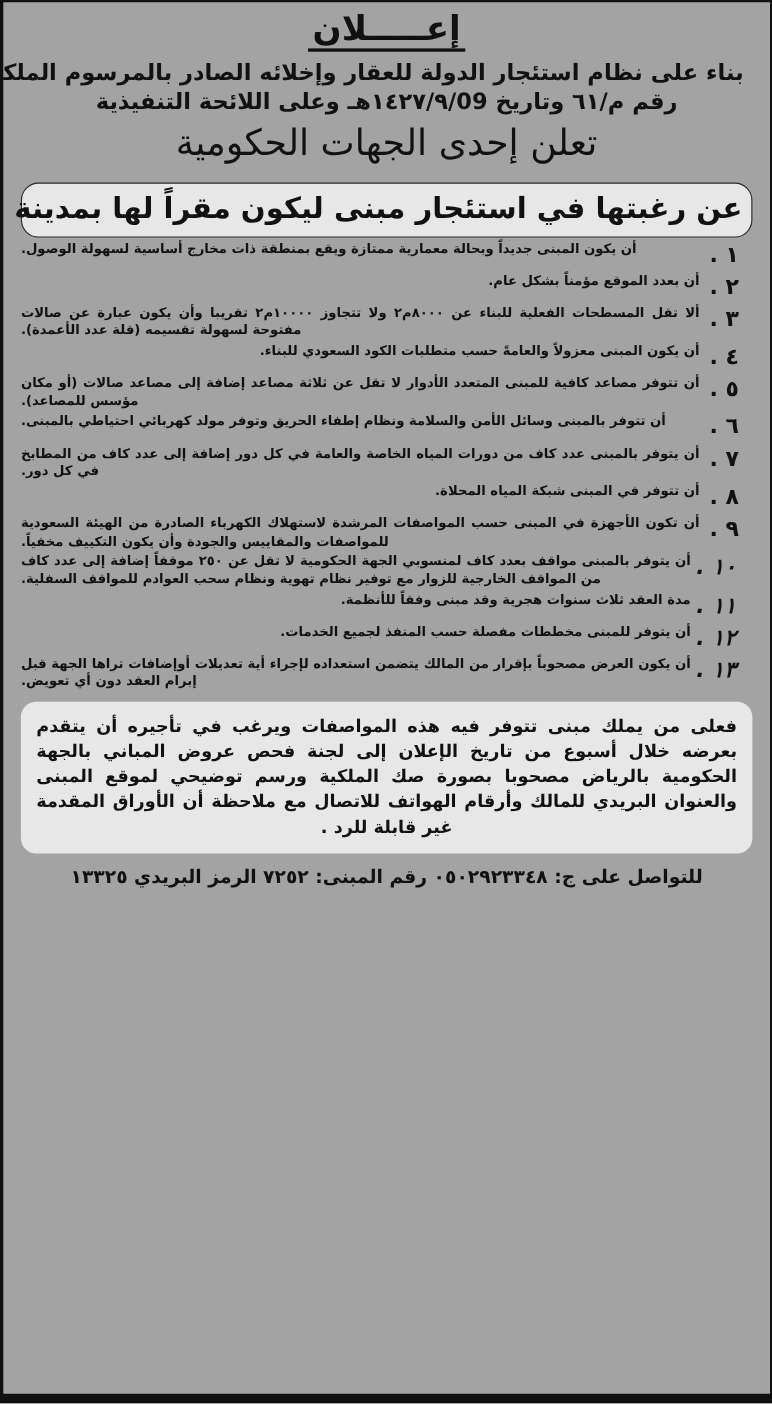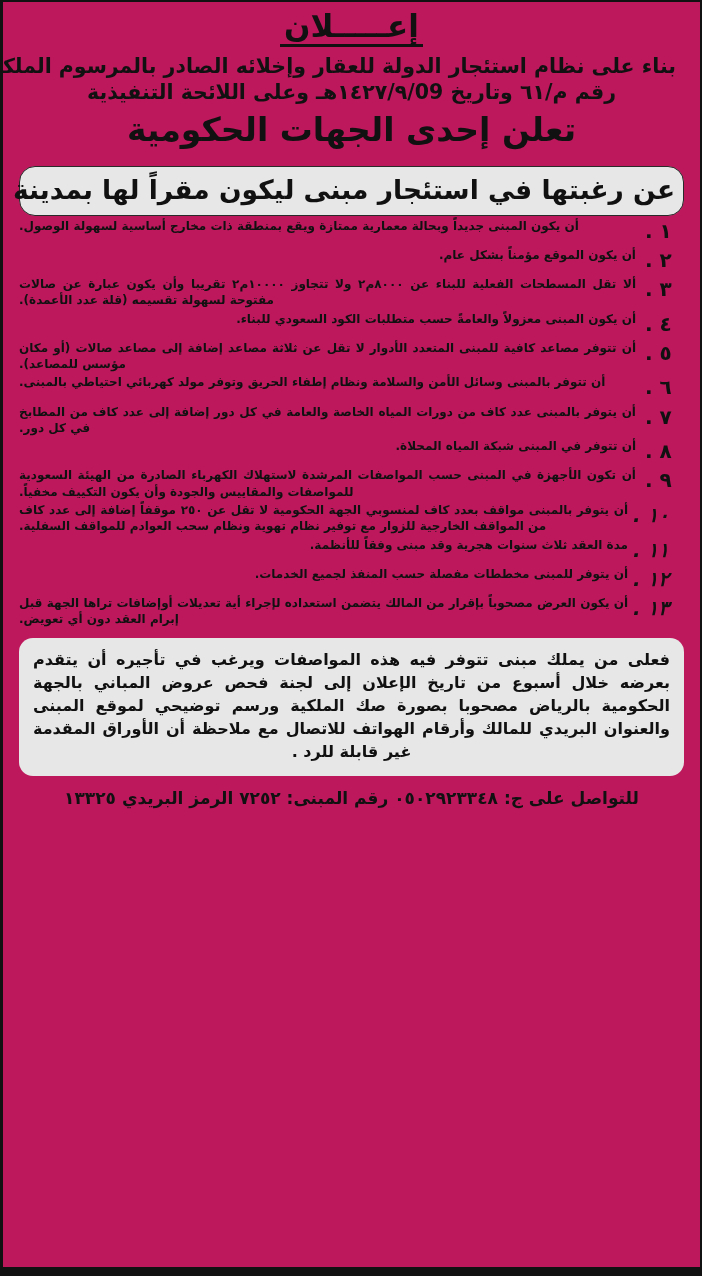--- a/index.html
+++ b/index.html
@@ -9,21 +9,21 @@
     background: #ffffff;
   }
   body {
     font-family: "DejaVu Sans", "Liberation Sans", sans-serif;
   }
   .page {
     position: relative;
     width: 702px;
     height: 1276px;
     box-sizing: border-box;
-    background: #be185d;
+    background: #a3a3a3;
     border-left: 3px solid #111111;
     border-right: 2px solid #111111;
     border-top: 2px solid #111111;
     border-bottom: 9px solid #111111;
     overflow: hidden;
     direction: rtl;
   }
   .inner {
     box-sizing: border-box;
     padding: 6px 14px 0 14px;
@@ -53,21 +53,21 @@
     color: #111111;
     line-height: 1.30;
     margin: 6px 10px 0 10px;
     letter-spacing: -0.2px;
   }
   .decree .line { display: block; white-space: nowrap; }
 
   .announce-big {
     text-align: center;
     font-size: 33px;
-    font-weight: bold;
+    font-weight: normal;
     color: #111111;
     line-height: 1.18;
     margin: 5px 0 16px 0;
     letter-spacing: -0.5px;
   }
 
   
   .hl-box {
     background: #e7e7e7;
     border: 1.5px solid #2a2a2a;
@@ -186,21 +186,21 @@
     </div>
 
 
     <ul class="list">
       <li>
         <span class="li-num">١ .</span>
         <span class="li-text last-left">أن يكون المبنى جديداً وبحالة معمارية ممتازة ويقع بمنطقة ذات مخارج أساسية لسهولة الوصول.</span>
       </li>
       <li>
         <span class="li-num">٢ .</span>
-        <span class="li-text">أن يكون الموقع مؤمناً بشكل عام.</span>
+        <span class="li-text">أن بعدد الموقع مؤمناً بشكل عام.</span>
       </li>
       <li>
         <span class="li-num">٣ .</span>
         <span class="li-text last-left">ألا تقل المسطحات الفعلية للبناء عن ٨٠٠٠م٢ ولا تتجاوز ١٠٠٠٠م٢ تقريبا وأن يكون عبارة عن صالات مفتوحة لسهولة تقسيمه (قلة عدد الأعمدة).</span>
       </li>
       <li>
         <span class="li-num">٤ .</span>
         <span class="li-text">أن يكون المبنى معزولاً والعامةً حسب متطلبات الكود السعودي للبناء.</span>
       </li>
       <li>

